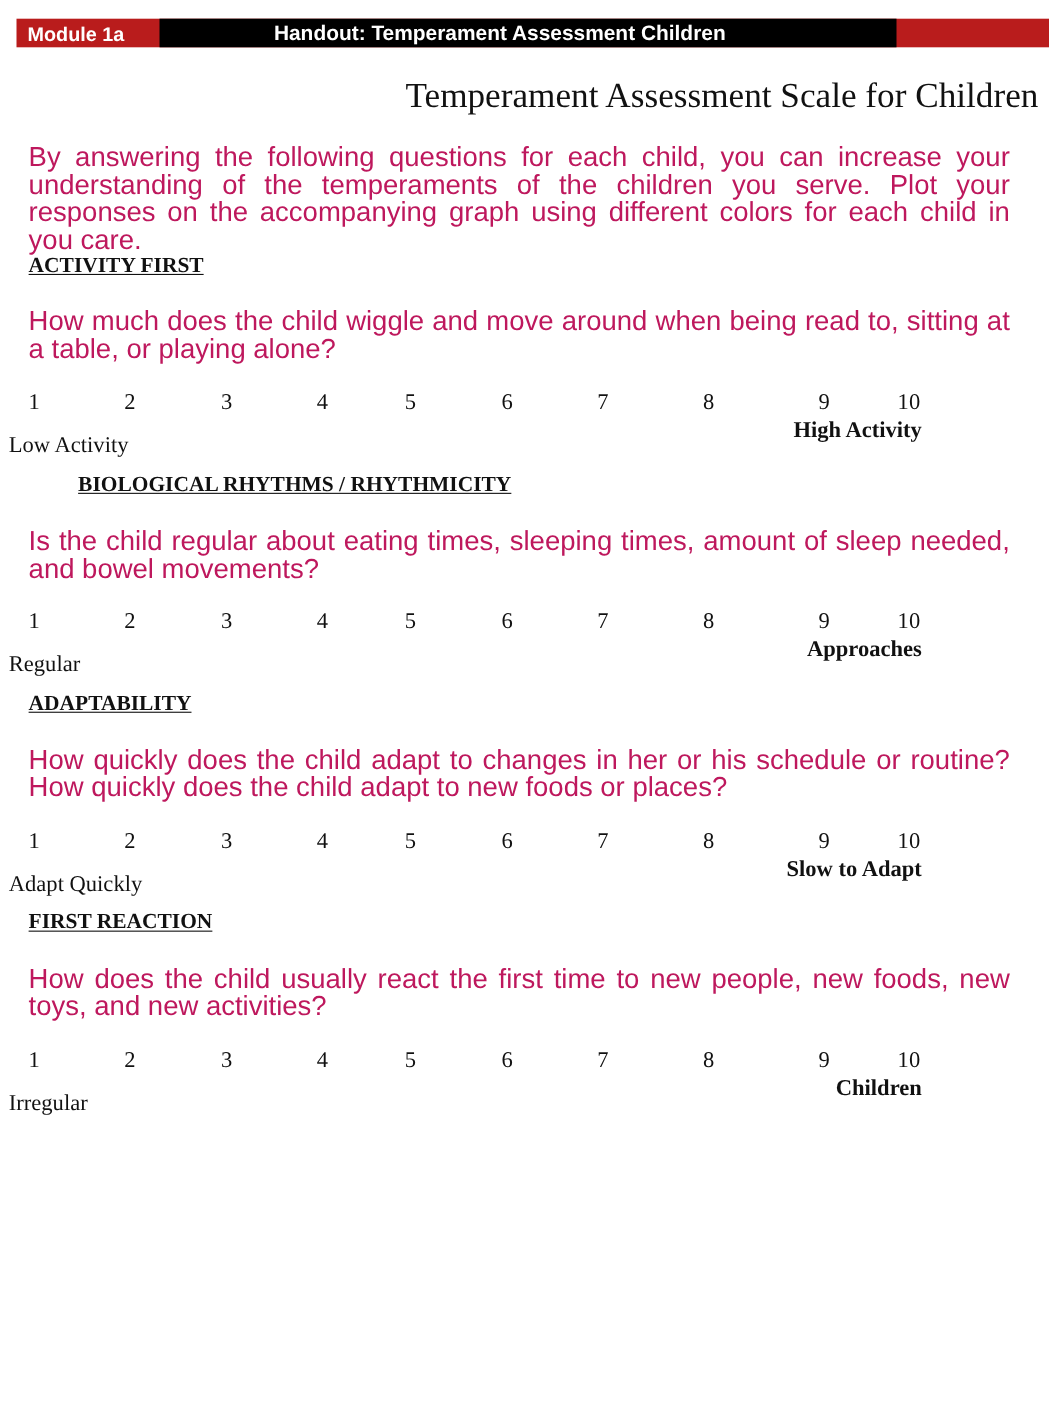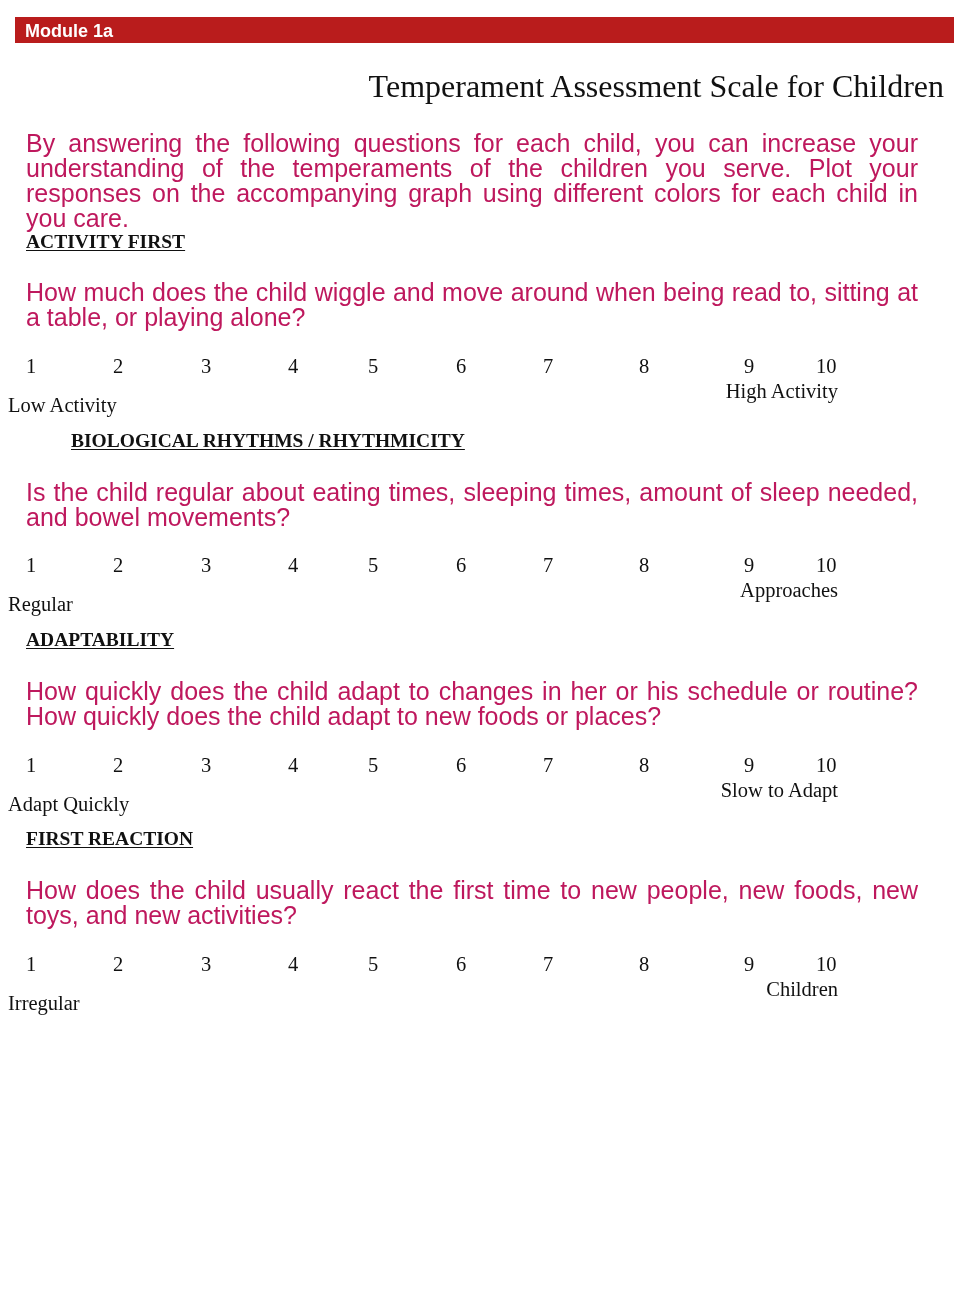--- a/index.html
+++ b/index.html
@@ -6,27 +6,28 @@
     body { width: 954px; height: 1296px; position: relative; overflow: hidden; font-family: "DejaVu Serif", "Liberation Serif", serif; color: #111; }
     .hdr { position: absolute; top: 17px; left: 15px; width: 947px; height: 26px; background: #b91c1c; }
     .hdr-mod { position: absolute; left: 0; top: 0; width: 130px; height: 26px; color: #fff; font-family: "Liberation Sans", sans-serif; font-weight: bold; font-size: 18px; line-height: 28px; padding-left: 10px; box-sizing: border-box; }
     .hdr-black { position: absolute; left: 130px; top: 0; width: 670px; height: 26px; background: #000; color: #fff; font-family: "Liberation Sans", sans-serif; font-weight: bold; font-size: 19px; line-height: 28px; box-sizing: border-box; padding-left: 104px; }
     .title { position: absolute; top: 68px; left: 0; width: 944px; text-align: right; font-family: "Liberation Serif", serif; font-size: 32px; color: #111; }
     .para { position: absolute; left: 26px; width: 892px; font-family: Liberation Sans, sans-serif; font-size: 25px; line-height: 25px; text-align: justify; color: #be185d; }
     .heading { position: absolute; left: 26px; font-family: "Liberation Serif", serif; font-weight: bold; font-size: 19.5px; text-decoration: underline; text-underline-offset: 2px; color: #111; }
     .scale { position: absolute; left: 0; width: 954px; height: 50px; font-family: "Liberation Serif", serif; font-size: 20.5px; color: #111; }
     .num { position: absolute; top: 0; }
     .lbl-left { position: absolute; left: 8px; top: 25px; margin-top: 14px; }
-    .lbl-right { position: absolute; right: 116px; top: 25px; text-align: center; }
+    .lbl-right { position: absolute; right: 116px; top: 25px; text-align: center; font-weight: bold; }
   </style>
 </head>
 <body>
 
 <div class="hdr">
   <div class="hdr-mod">Module 1a</div>
+  <div class="hdr-black">Handout: Temperament Assessment Children</div>
 </div>
 
 <div class="title">Temperament Assessment Scale for Children</div>
 
 <div class="para" style="top:131px;">By answering the following questions for each child, you can increase your understanding of the temperaments of the children you serve.  Plot your responses on the accompanying graph using different colors for each child in you care.</div>
 
 <div class="heading" style="top:231px;">ACTIVITY FIRST</div>
 <div class="para" style="top:280px;">How much does the child wiggle and move around when being read to, sitting at a table, or playing alone?</div>
 <div class="scale" style="top:355px;">
   <span class="num" style="left:26px;">1</span>

